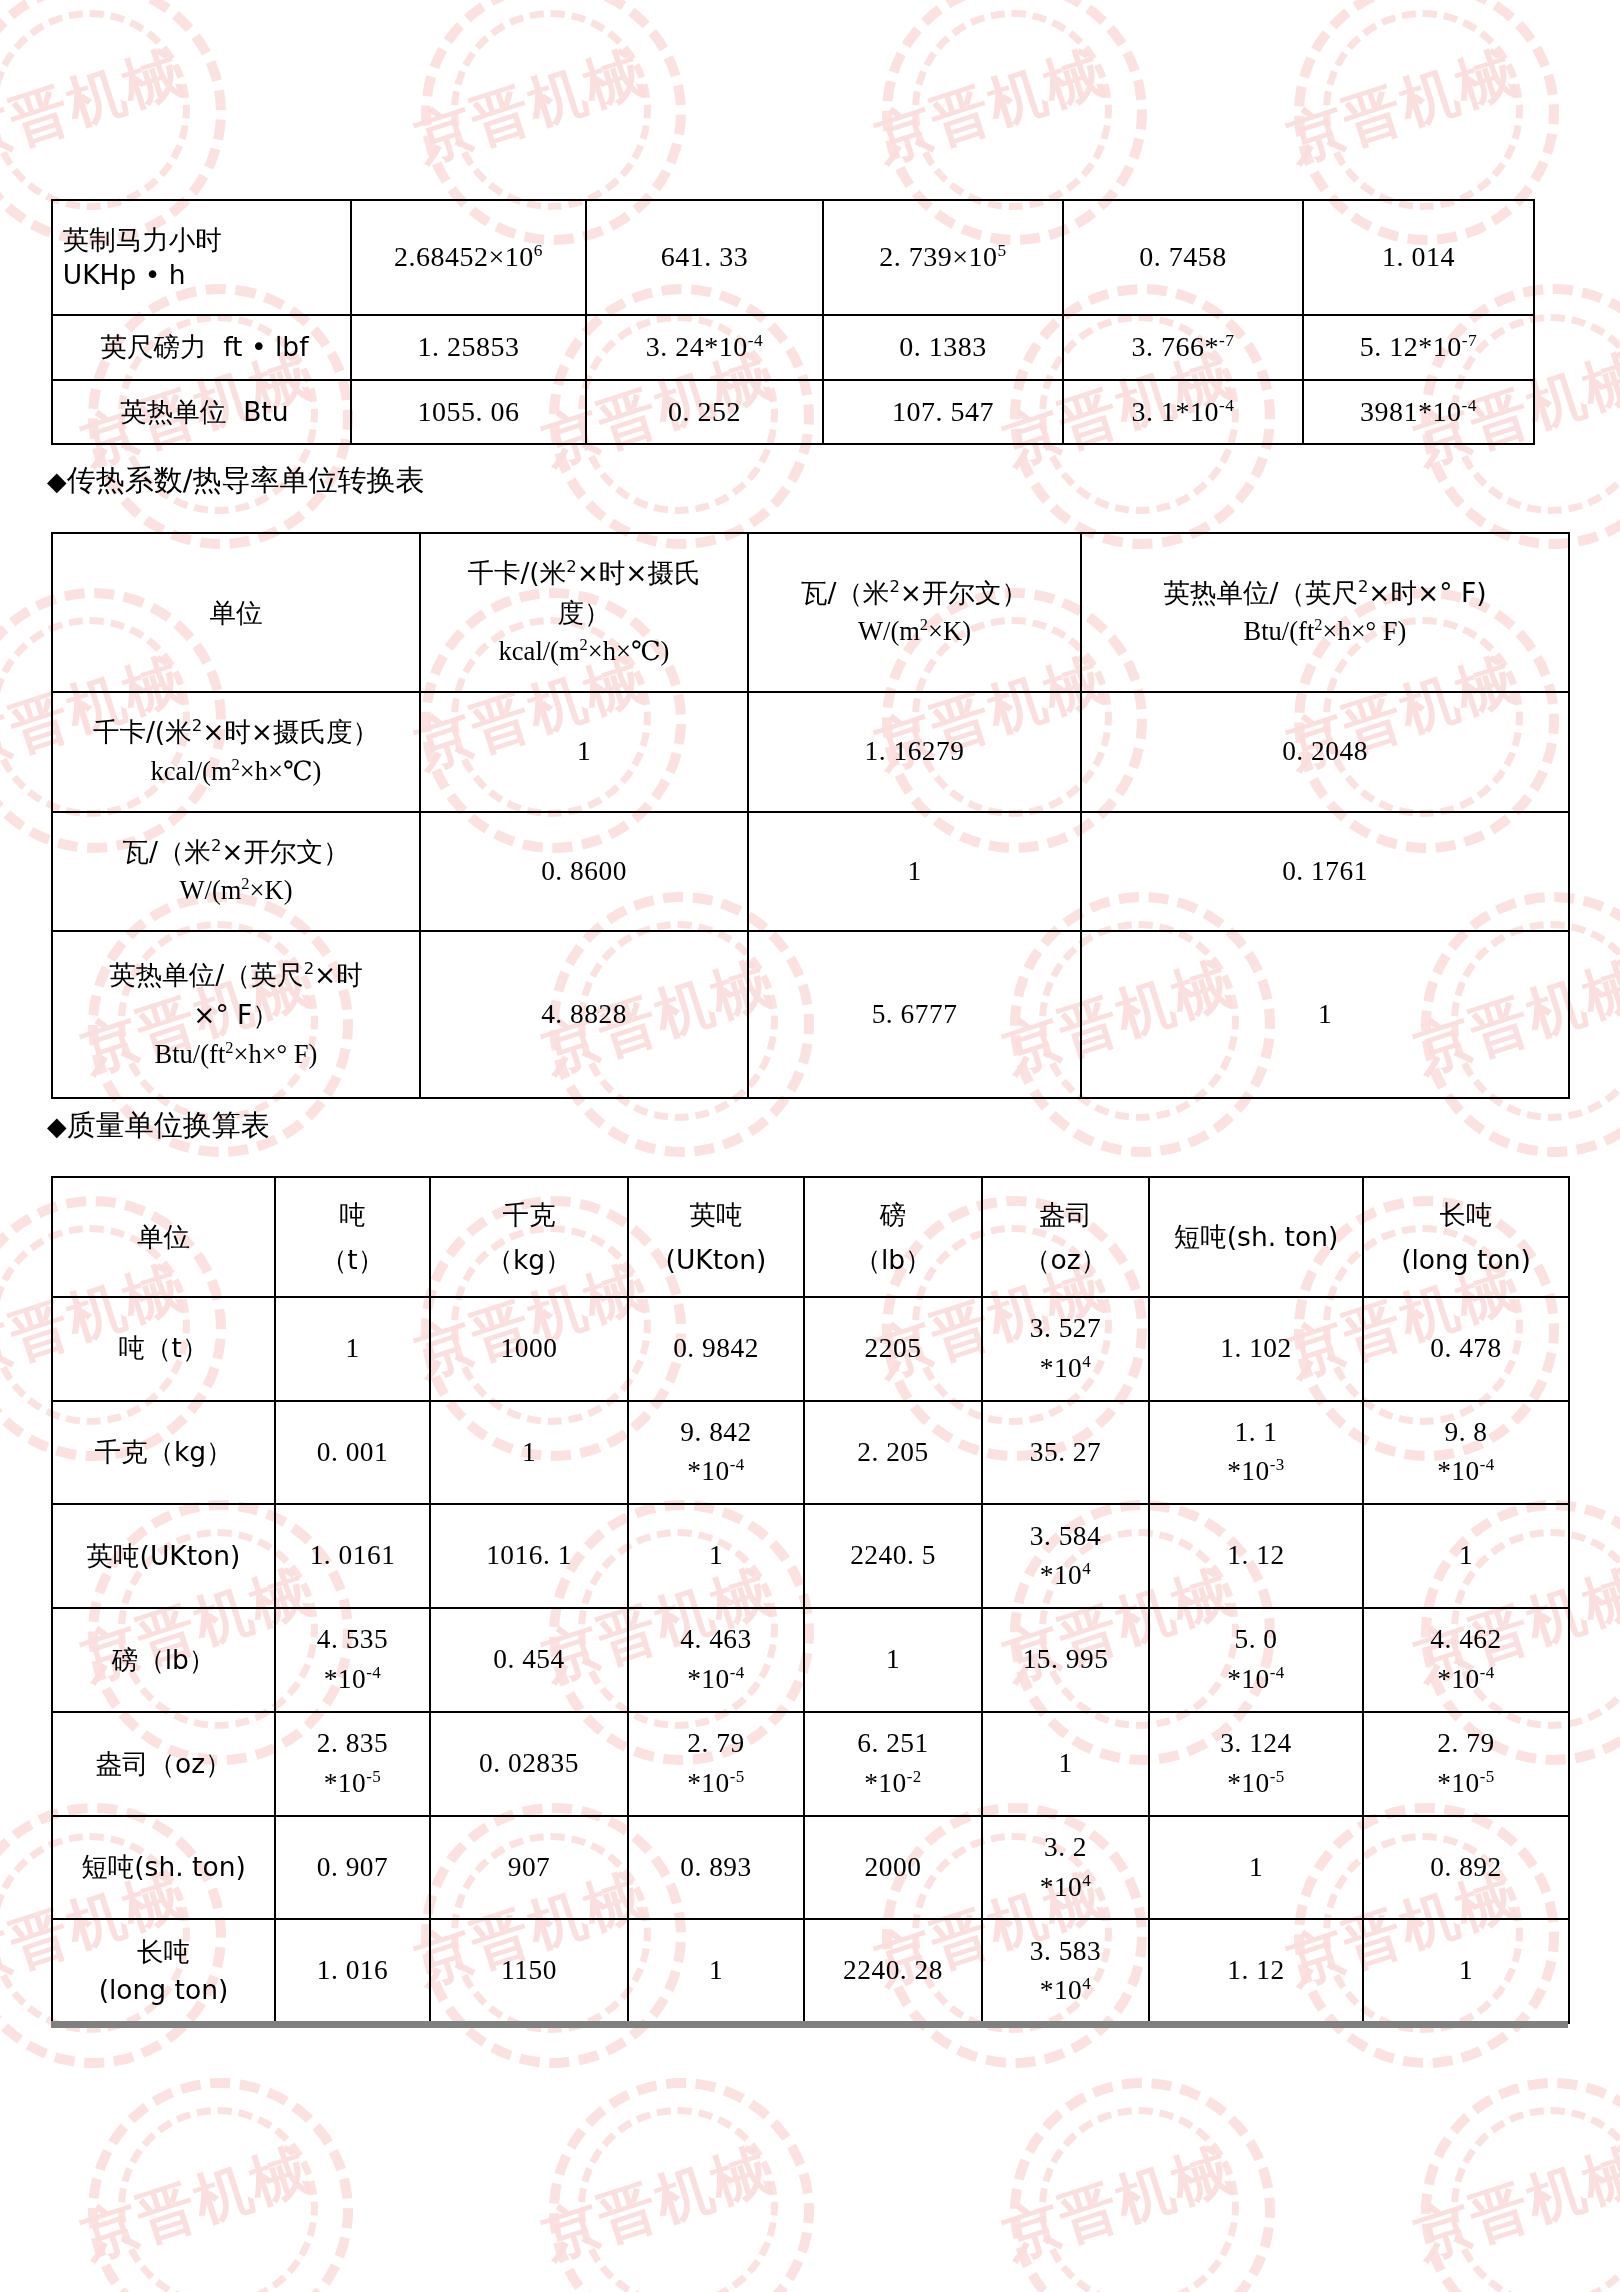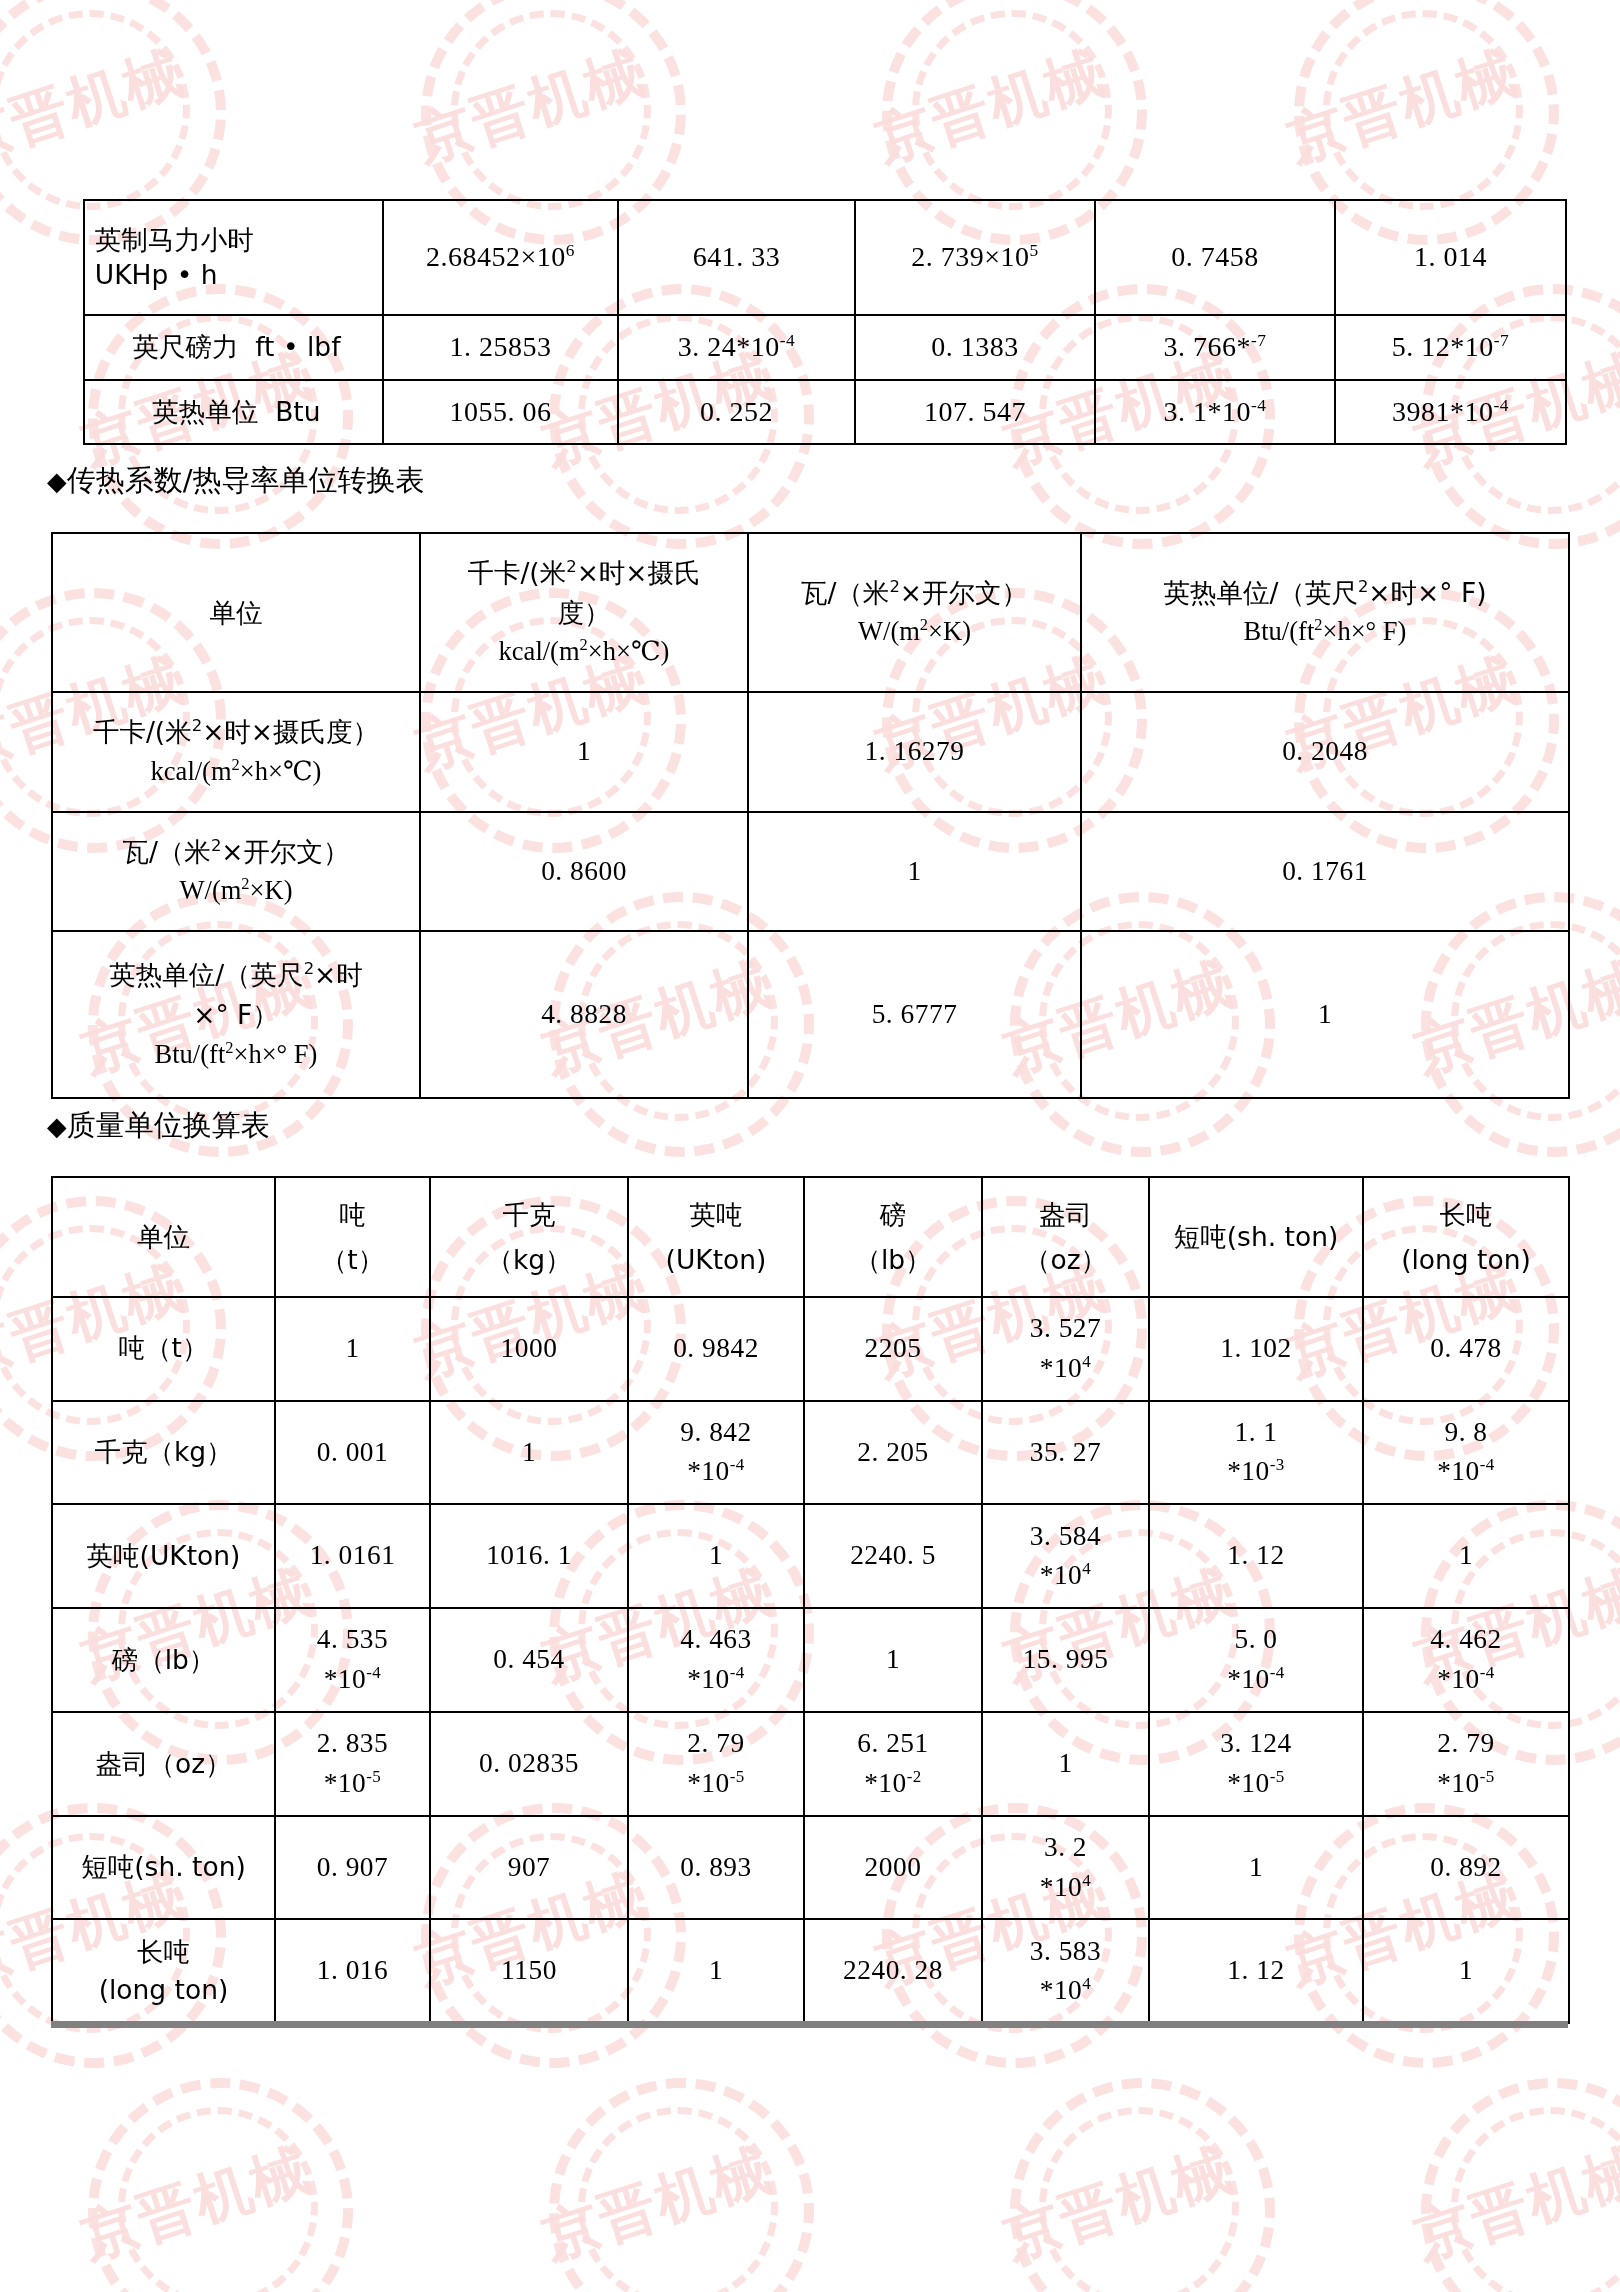--- a/index.html
+++ b/index.html
@@ -77,21 +77,21 @@
     background: transparent;
   }
   .num {
     font-family: "Liberation Serif", "DejaVu Serif", serif;
     font-size: 28px;
     letter-spacing: 0.5px;
   }
   sup { font-size: .62em; vertical-align: super; line-height: 0; }
 
   
-  #table-energy { width: 1432px; margin-left: 32px; }
+  #table-energy { width: 1432px; }
   #table-energy td { height: 55px; }
   #table-energy td.lbl {
     text-align: center;
     padding-left: 9.8px;
     font-family: "DejaVu Sans", "Liberation Sans", sans-serif;
     font-size: 26.5px;
   }
   #table-energy tr:first-child td.lbl { text-align: left; }
 
   

